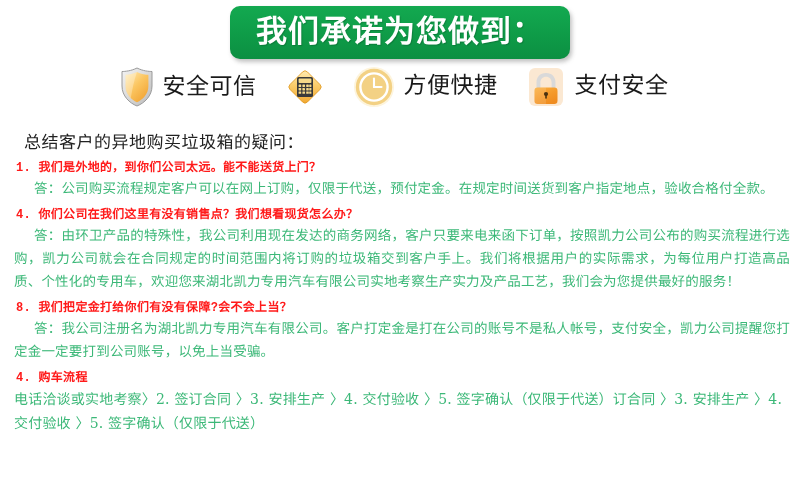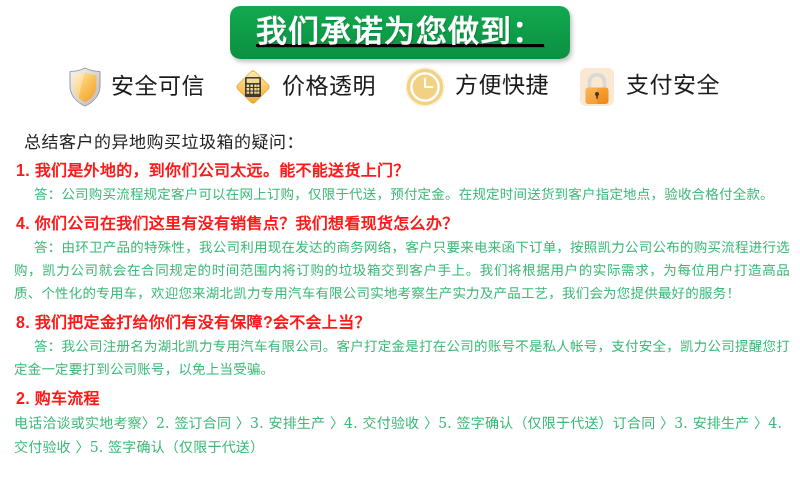--- a/index.html
+++ b/index.html
@@ -18,21 +18,20 @@
 
   
   .banner-wrap {
     width: 800px;
     height: 58px;
     display: flex;
     align-items: center;
     justify-content: center;
     padding-top: 6px;
     box-sizing: border-box;
-    text-decoration: underline;
   }
   .banner {
     background: #0fa04a;
     background-image: linear-gradient(180deg, #13a950 0%, #0e9a47 60%, #0c8f42 100%);
     border-radius: 10px;
     padding: 4px 26px 7px 26px;
     box-shadow: 2px 3px 4px rgba(120,120,120,0.45);
     display: inline-block;
   }
   .banner-text {
@@ -81,22 +80,22 @@
   .intro {
     font-size: 17px;
     color: #222222;
     font-family: "DejaVu Serif", "Liberation Serif", serif;
     margin: 2px 0 3px 10px;
     letter-spacing: 0.5px;
   }
   .q {
     color: #ff1a1a;
     font-weight: bold;
-    font-size: 16px;
-    font-family: Liberation Sans, sans-serif;
+    font-size: 12px;
+    font-family: Liberation Mono, monospace;
     margin: 4px 0 2px 2px;
     letter-spacing: 0.3px;
   }
   .a {
     color: #3cb878;
     font-size: 13.5px;
     line-height: 23px;
     font-family: "DejaVu Serif", "Liberation Serif", serif;
     margin: 1px 0 3px 0;
     text-align: justify;
@@ -168,21 +167,20 @@
           <rect x="17.4" y="21" width="2.6" height="2.4" rx="0.4"></rect>
           <rect x="21.2" y="21" width="2.6" height="2.4" rx="0.4"></rect>
           <rect x="24.2" y="21" width="2.2" height="2.4" rx="0.4"></rect>
           <rect x="13.6" y="24.4" width="2.6" height="2.4" rx="0.4"></rect>
           <rect x="17.4" y="24.4" width="2.6" height="2.4" rx="0.4"></rect>
           <rect x="21.2" y="24.4" width="2.6" height="2.4" rx="0.4"></rect>
           <rect x="24.2" y="24.4" width="2.2" height="2.4" rx="0.4"></rect>
         </g>
       </svg>
     </span>
-    <span class="feature-label">价格透明</span>
   </div>
 
   <div class="feature">
     <span class="ico">
       <svg width="42" height="42" viewBox="0 0 42 42">
         <defs>
           <radialGradient id="clkRing" cx="0.35" cy="0.3" r="0.8">
             <stop offset="0%" stop-color="#fdf0cf"></stop>
               <stop offset="60%" stop-color="#f6d徐88"></stop>
               <stop offset="100%" stop-color="#eec16a"></stop>
@@ -234,17 +232,17 @@
     <div class="q">4. 你们公司在我们这里有没有销售点？我们想看现货怎么办？</div>
     <div class="a"><span class="indent"></span><span>答：由环卫产品的特殊性，我公司利用现在发达的商务网络，客户只要来电来函下订单，按照凯力公司公布的购买流程进行选购，凯力公司就会在合同规定的时间范围内将订购的垃圾箱交到客户手上。我们将根据用户的实际需求，为每位用户打造高品质、个性化的专用车，欢迎您来湖北凯力专用汽车有限公司实地考察生产实力及产品工艺，我们会为您提供最好的服务！</span></div>
   </div>
 
   <div>
     <div class="q">8. 我们把定金打给你们有没有保障?会不会上当？</div>
     <div class="a"><span class="indent"></span><span>答：我公司注册名为湖北凯力专用汽车有限公司。客户打定金是打在公司的账号不是私人帐号，支付安全，凯力公司提醒您打定金一定要打到公司账号，以免上当受骗。</span></div>
   </div>
 
   <div>
-    <div class="q">2. 购车流程</div>
+    <div class="q">4. 购车流程</div>
     <div class="flow"><span class="indent"></span><span>电话洽谈或实地考察〉2. 签订合同 〉3. 安排生产 〉4. 交付验收 〉5. 签字确认（仅限于代送）订合同 〉3. 安排生产 〉4. 交付验收 〉5. 签字确认（仅限于代送）</span></div>
   </div>
 
 </div>
 
 </body></html>

